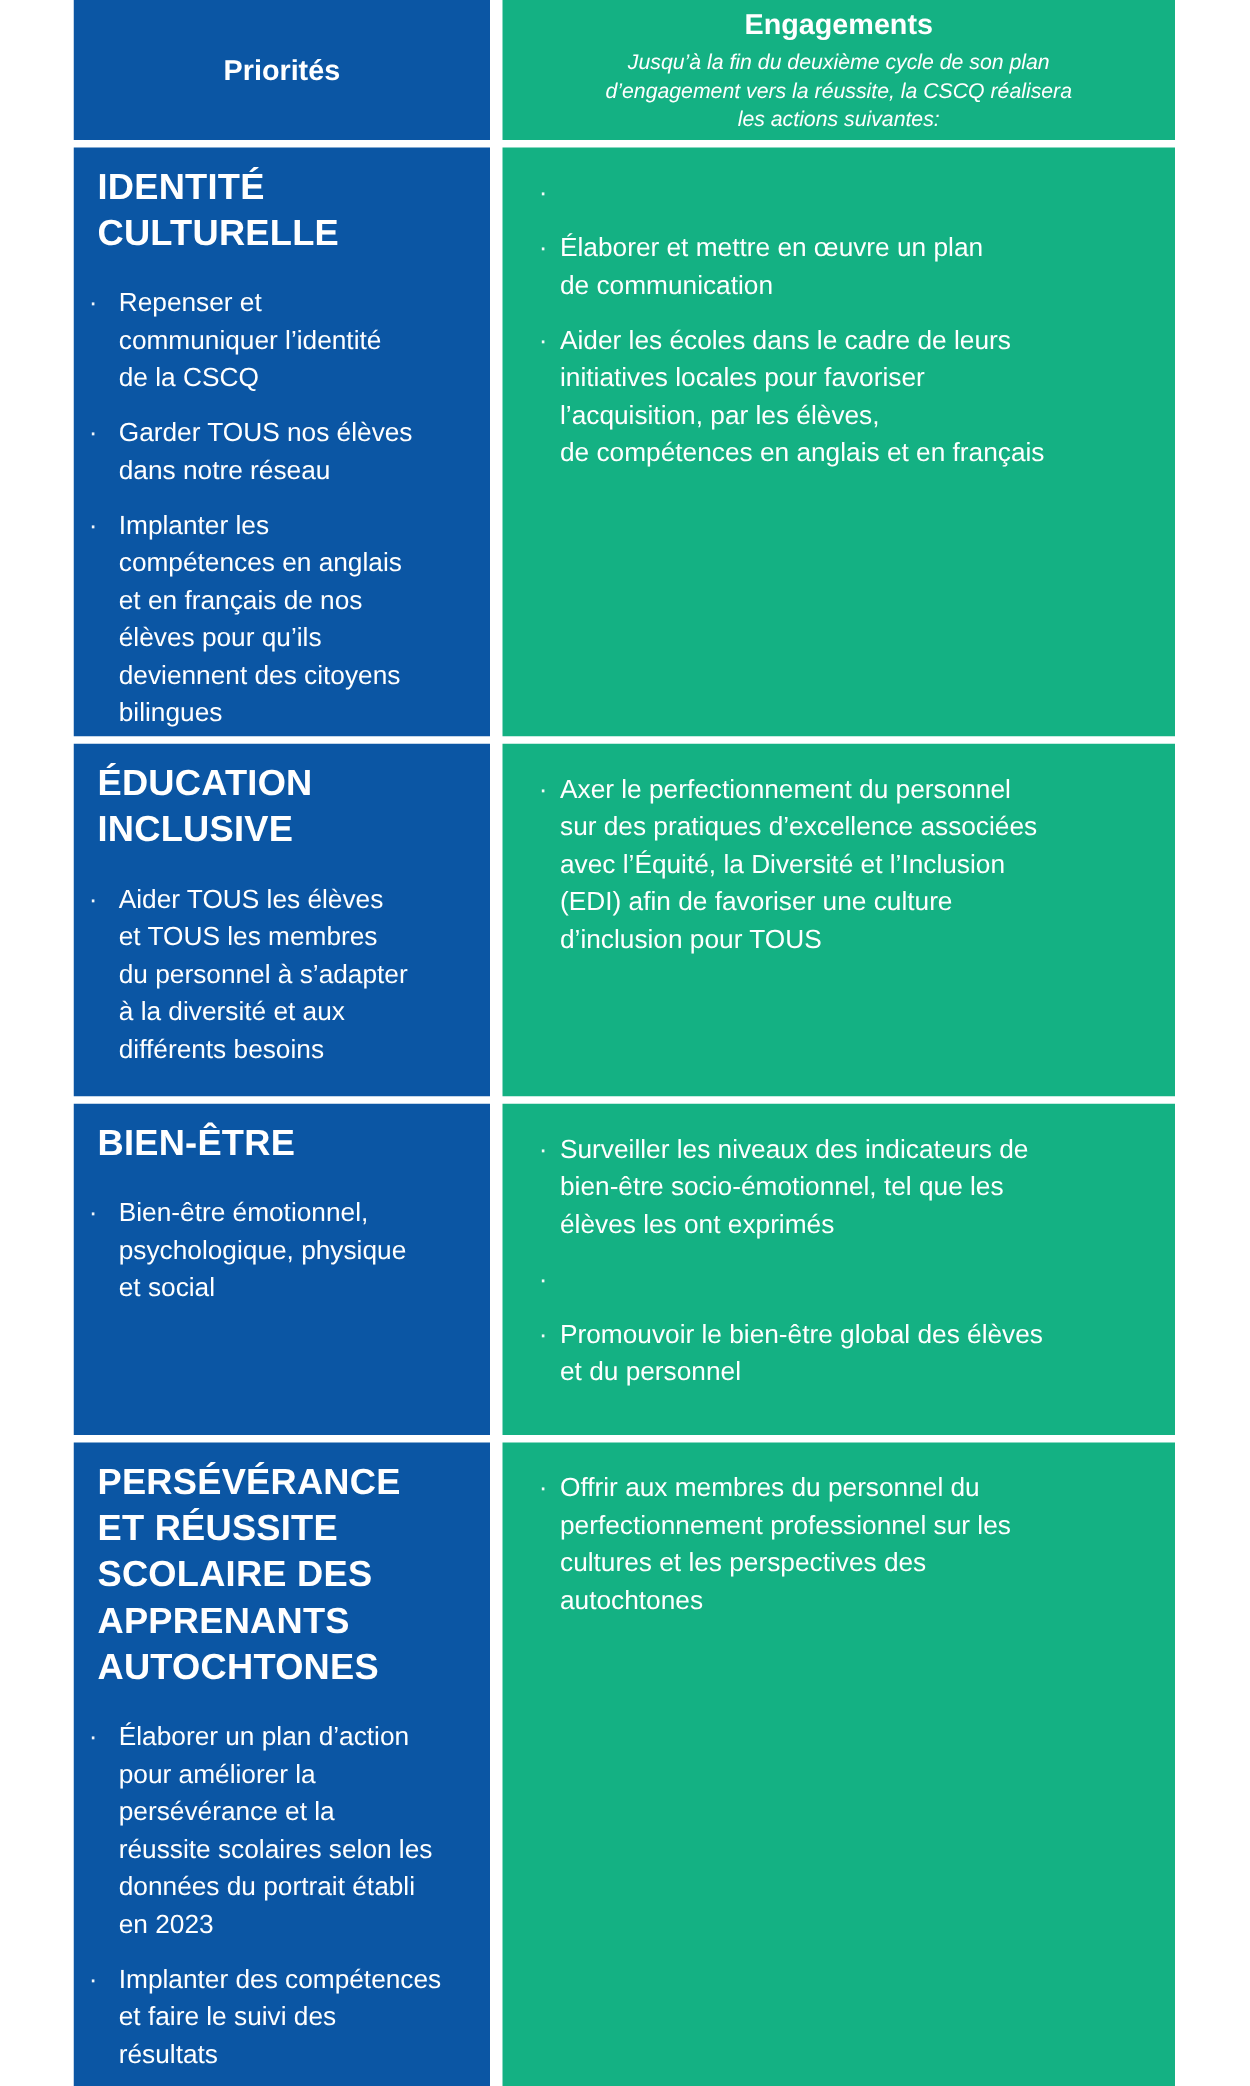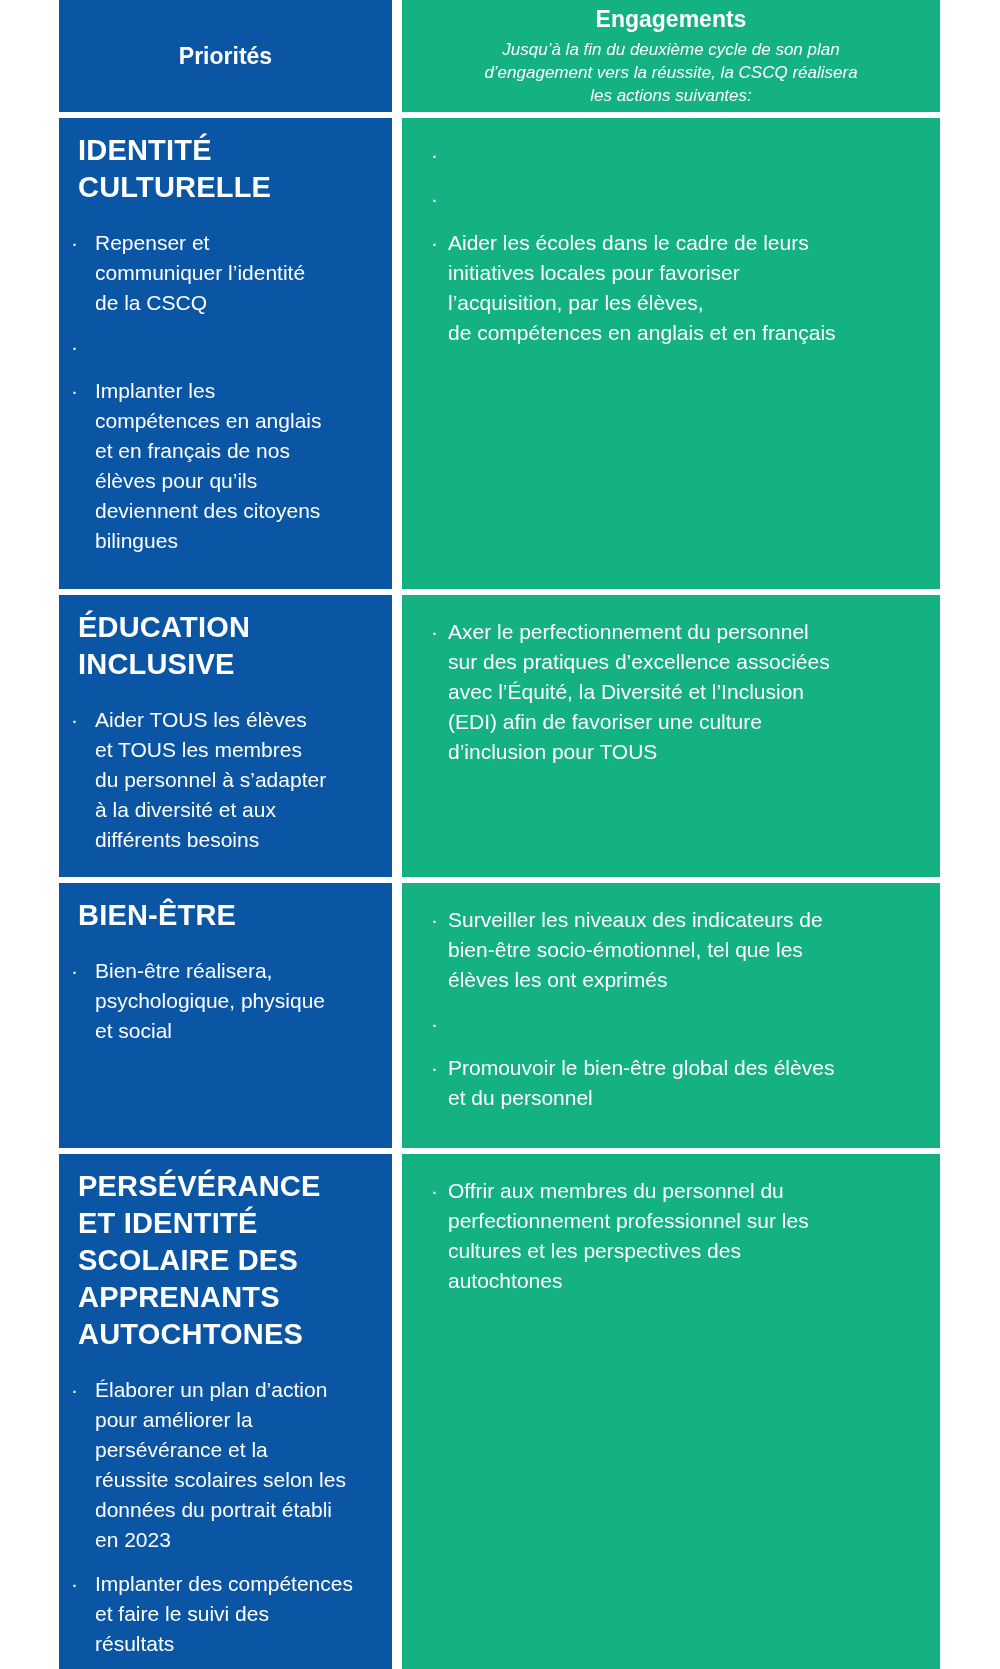--- a/index.html
+++ b/index.html
@@ -77,39 +77,43 @@
 CULTURELLE</h2>
       <ul class="bullets">
         <li>
           <span class="dot">·</span>
           <span class="txt">Repenser et
 communiquer l’identité
 de la CSCQ</span>
         </li>
         <li>
           <span class="dot">·</span>
+          <span class="txt">Garder TOUS nos élèves
+dans notre réseau</span>
         </li>
         <li>
           <span class="dot">·</span>
           <span class="txt">Implanter les
 compétences en anglais
 et en français de nos
 élèves pour qu’ils
 deviennent des citoyens
 bilingues</span>
         </li>
       </ul>
     </div>
     <div class="cell green ecell">
       <ul class="bullets">
         <li>
           <span class="dot">·</span>
         </li>
         <li>
           <span class="dot">·</span>
+          <span class="txt">Élaborer et mettre en œuvre un plan
+de communication</span>
         </li>
         <li>
           <span class="dot">·</span>
           <span class="txt">Aider les écoles dans le cadre de leurs
 initiatives locales pour favoriser
 l’acquisition, par les élèves,
 de compétences en anglais et en français</span>
         </li>
       </ul>
     </div>
@@ -139,21 +143,21 @@
 d’inclusion pour TOUS</span>
         </li>
       </ul>
     </div>
 
     <div class="cell blue pcell">
       <h2>BIEN-ÊTRE</h2>
       <ul class="bullets">
         <li>
           <span class="dot">·</span>
-          <span class="txt">Bien-être réalisera,
+          <span class="txt">Bien-être émotionnel,
 psychologique, physique
 et social</span>
         </li>
       </ul>
     </div>
     <div class="cell green ecell">
       <ul class="bullets">
         <li>
           <span class="dot">·</span>
           <span class="txt">Surveiller les niveaux des indicateurs de
@@ -166,21 +170,21 @@
         <li>
           <span class="dot">·</span>
           <span class="txt">Promouvoir le bien-être global des élèves
 et du personnel</span>
         </li>
       </ul>
     </div>
 
     <div class="cell blue pcell">
       <h2>PERSÉVÉRANCE
-ET IDENTITÉ
+ET RÉUSSITE
 SCOLAIRE DES
 APPRENANTS
 AUTOCHTONES</h2>
       <ul class="bullets">
         <li>
           <span class="dot">·</span>
           <span class="txt">Élaborer un plan d’action
 pour améliorer la
 persévérance et la
 réussite scolaires selon les

